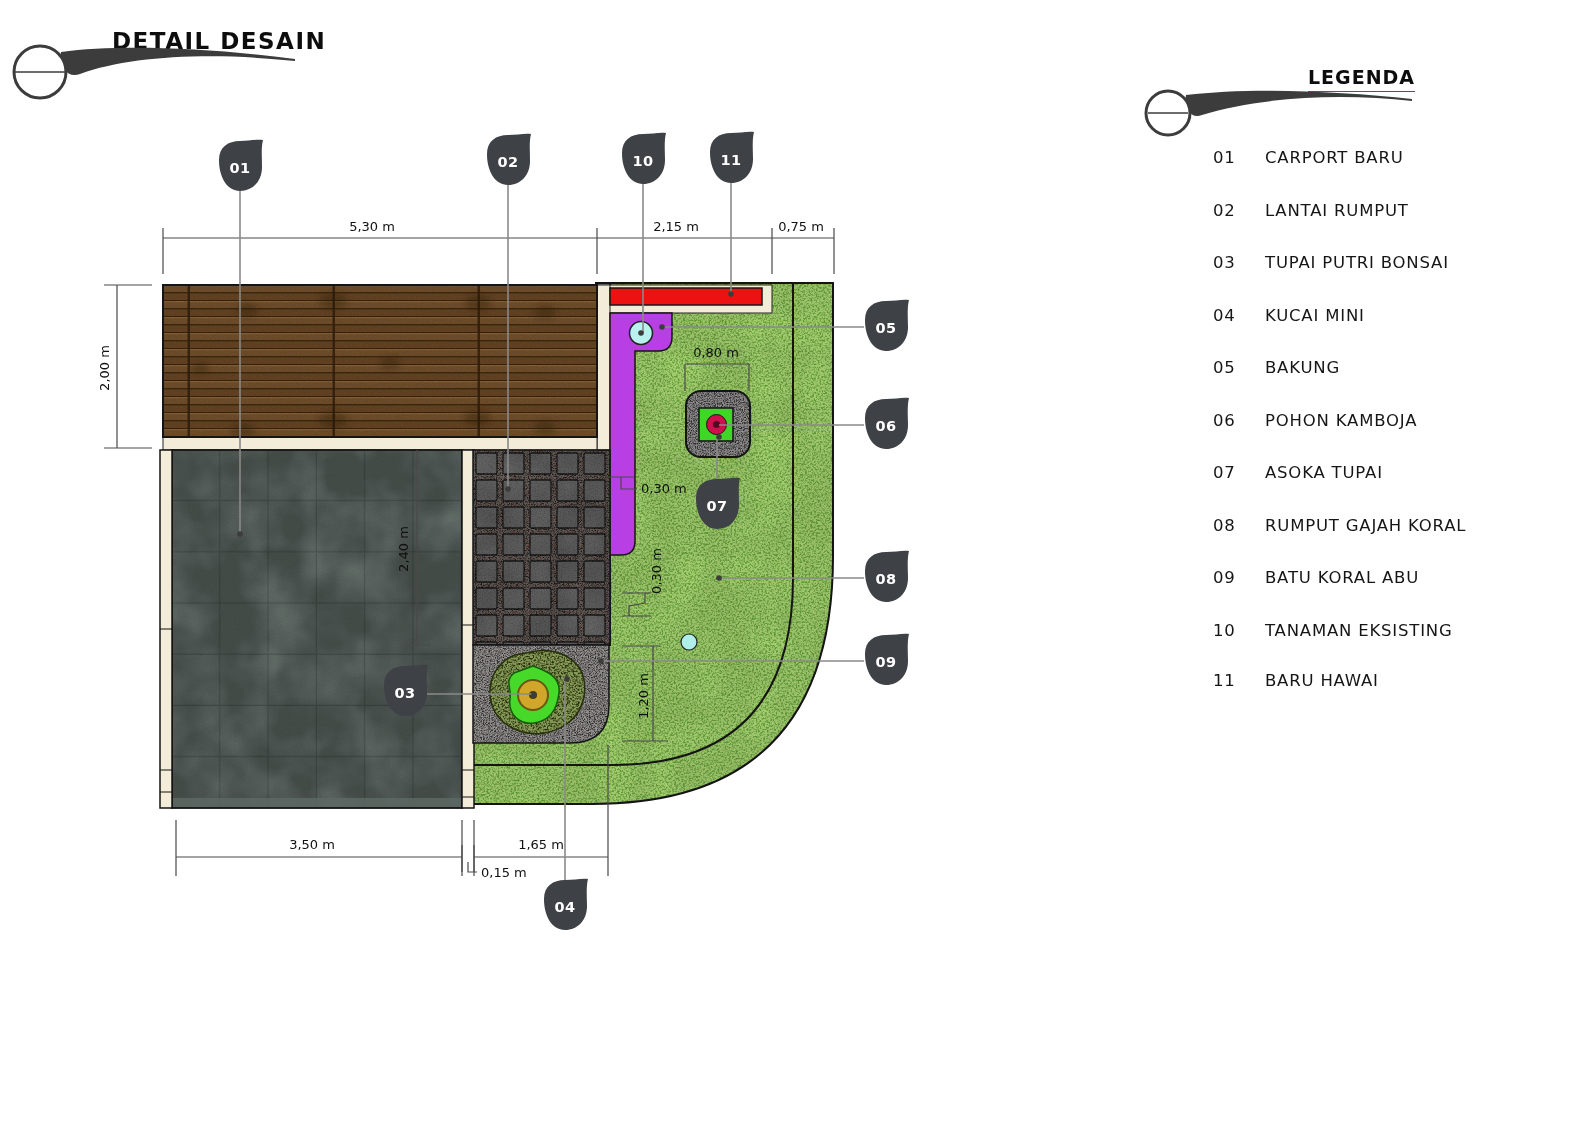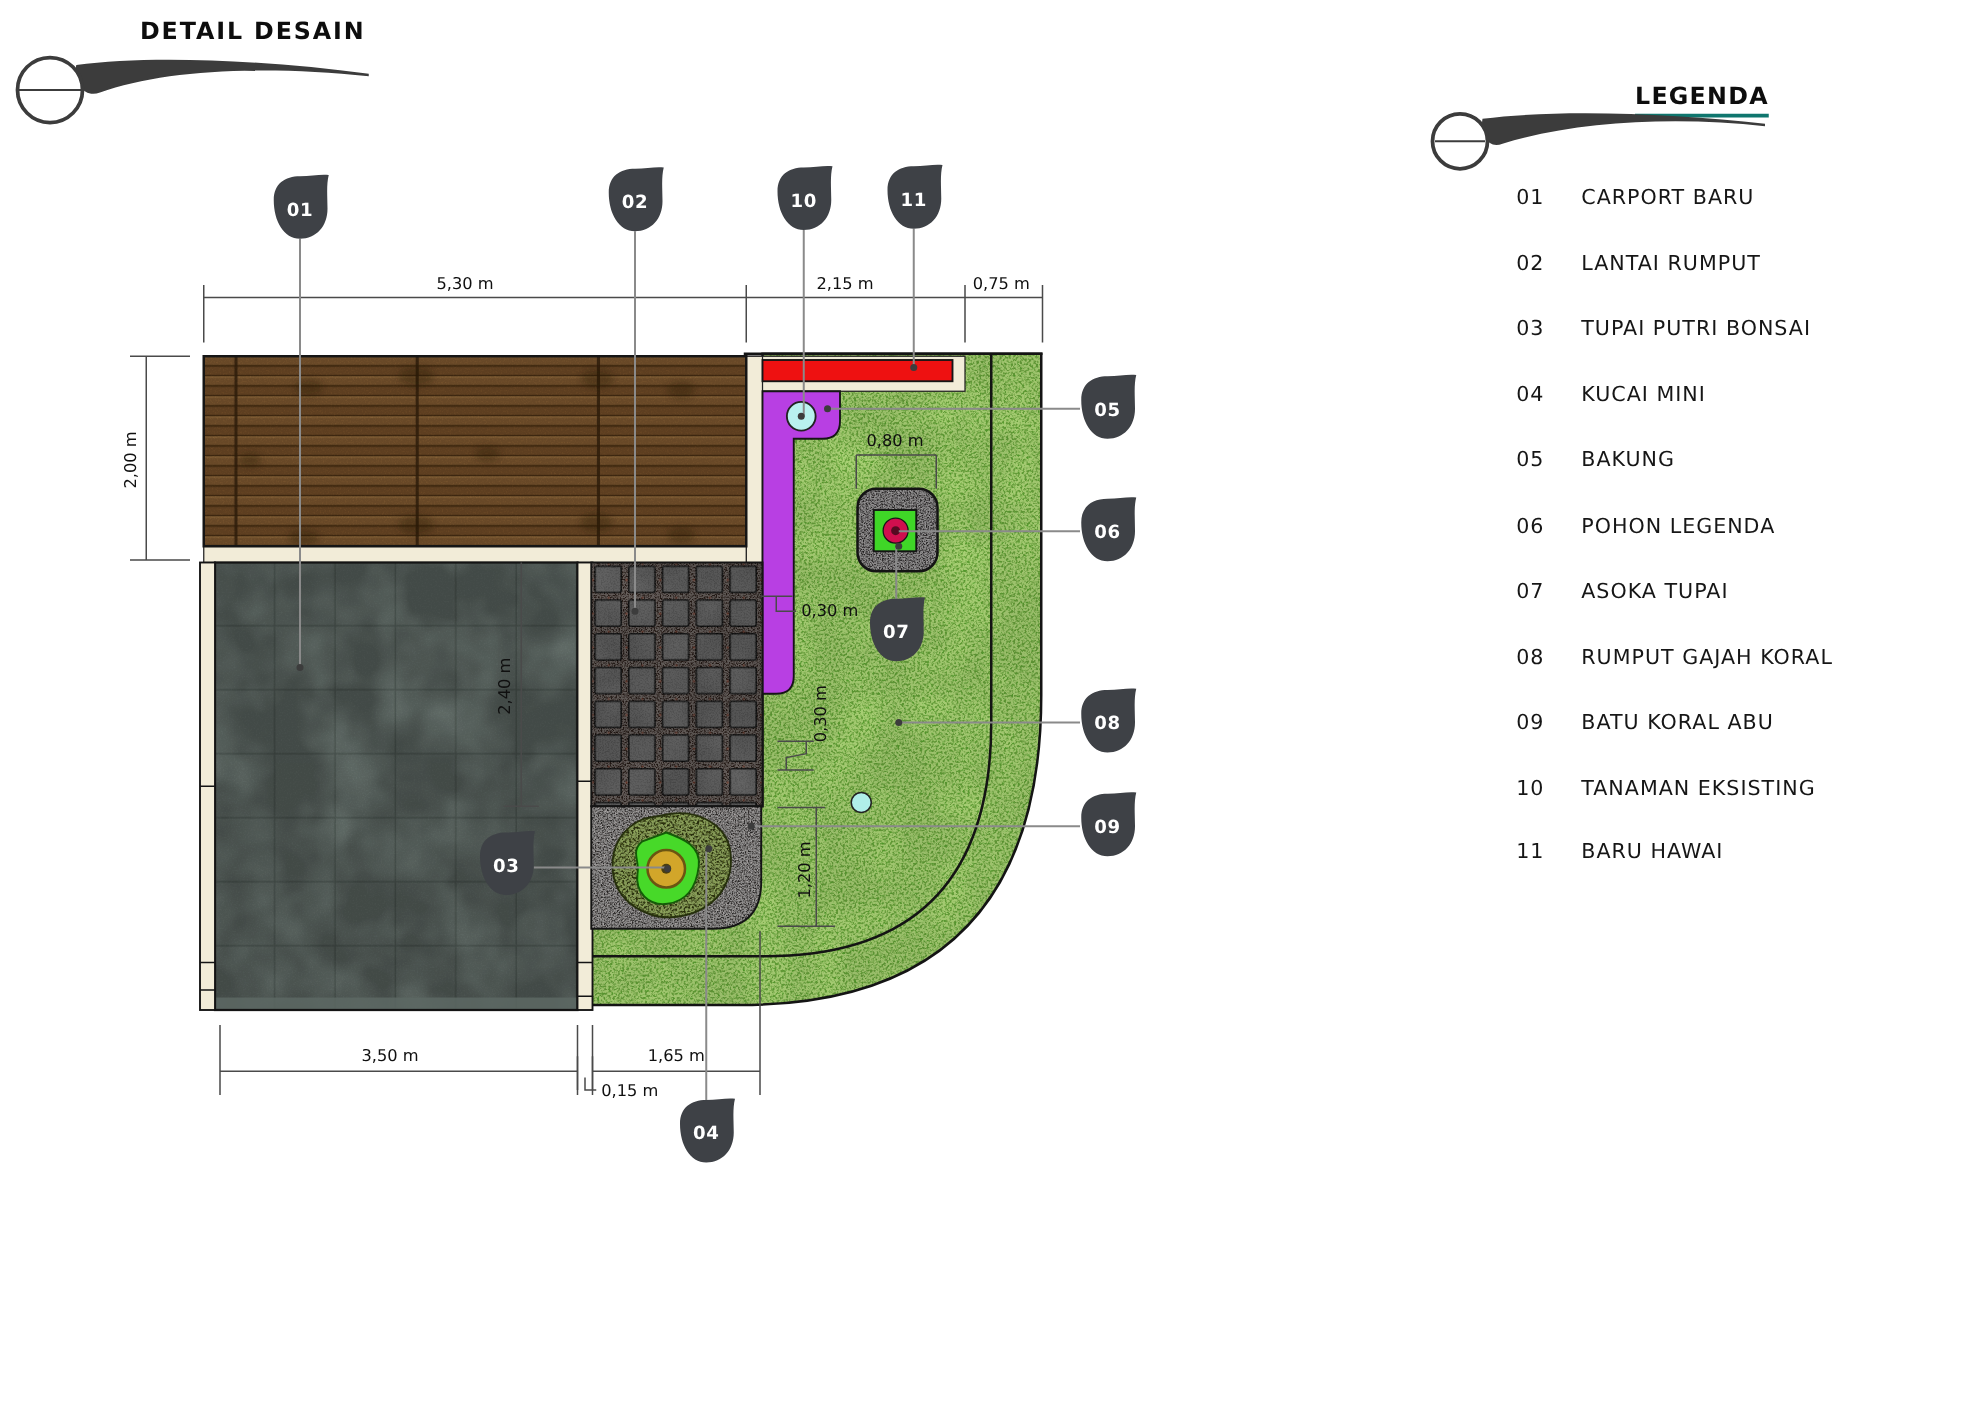--- a/index.html
+++ b/index.html
@@ -1,21 +1,21 @@
 <!DOCTYPE html>
 <html><head>
 <meta charset="utf-8">
 <style>
   html,body{margin:0;padding:0;background:#ffffff;}
   #canvas{position:relative;width:1587px;height:1122px;background:#ffffff;overflow:hidden;
           font-family:"DejaVu Sans","Liberation Sans",sans-serif;}
-  .page-title{position:absolute;left:112px;top:14px;font-size:19px;font-weight:bold;
+  .page-title{position:absolute;left:112px;top:28px;font-size:23px;font-weight:bold;
               letter-spacing:1.5px;color:#0d0d0d;white-space:nowrap;text-align:right;}
   .legend-title{position:absolute;left:1308px;top:66px;font-size:19px;font-weight:bold;
-                letter-spacing:1px;color:#0d0d0d;border-bottom:3px solid #0f766e;
+                letter-spacing:1px;color:#0d0d0d;border-bottom:1px solid #0f766e;
                 padding-bottom:3px;white-space:nowrap;}
   .legend-list{position:absolute;left:1213px;top:148px;width:370px;}
   .legend-row{display:flex;margin-bottom:33.5px;font-size:16.5px;color:#161616;
               letter-spacing:0.8px;white-space:nowrap;}
   .legend-num{width:52px;flex:0 0 52px;}
   svg{position:absolute;left:0;top:0;}
   text{font-family:"DejaVu Sans","Liberation Sans",sans-serif;}
   .dimtxt{font-size:13px;fill:#101010;}
   .callout-txt{font-size:14.5px;font-weight:bold;fill:#ffffff;letter-spacing:0.5px;}
 </style>
@@ -54,21 +54,21 @@
     <div class="legend-row">
       <span class="legend-num">04</span>
       <span>KUCAI MINI</span>
       </div>
     <div class="legend-row">
       <span class="legend-num">05</span>
       <span>BAKUNG</span>
       </div>
     <div class="legend-row">
       <span class="legend-num">06</span>
-      <span>POHON LEGENDA</span>
+      <span>POHON KAMBOJA</span>
       </div>
     <div class="legend-row">
       <span class="legend-num">07</span>
       <span>ASOKA TUPAI</span>
       </div>
     <div class="legend-row">
       <span class="legend-num">08</span>
       <span>RUMPUT GAJAH KORAL</span>
       </div>
     <div class="legend-row">

